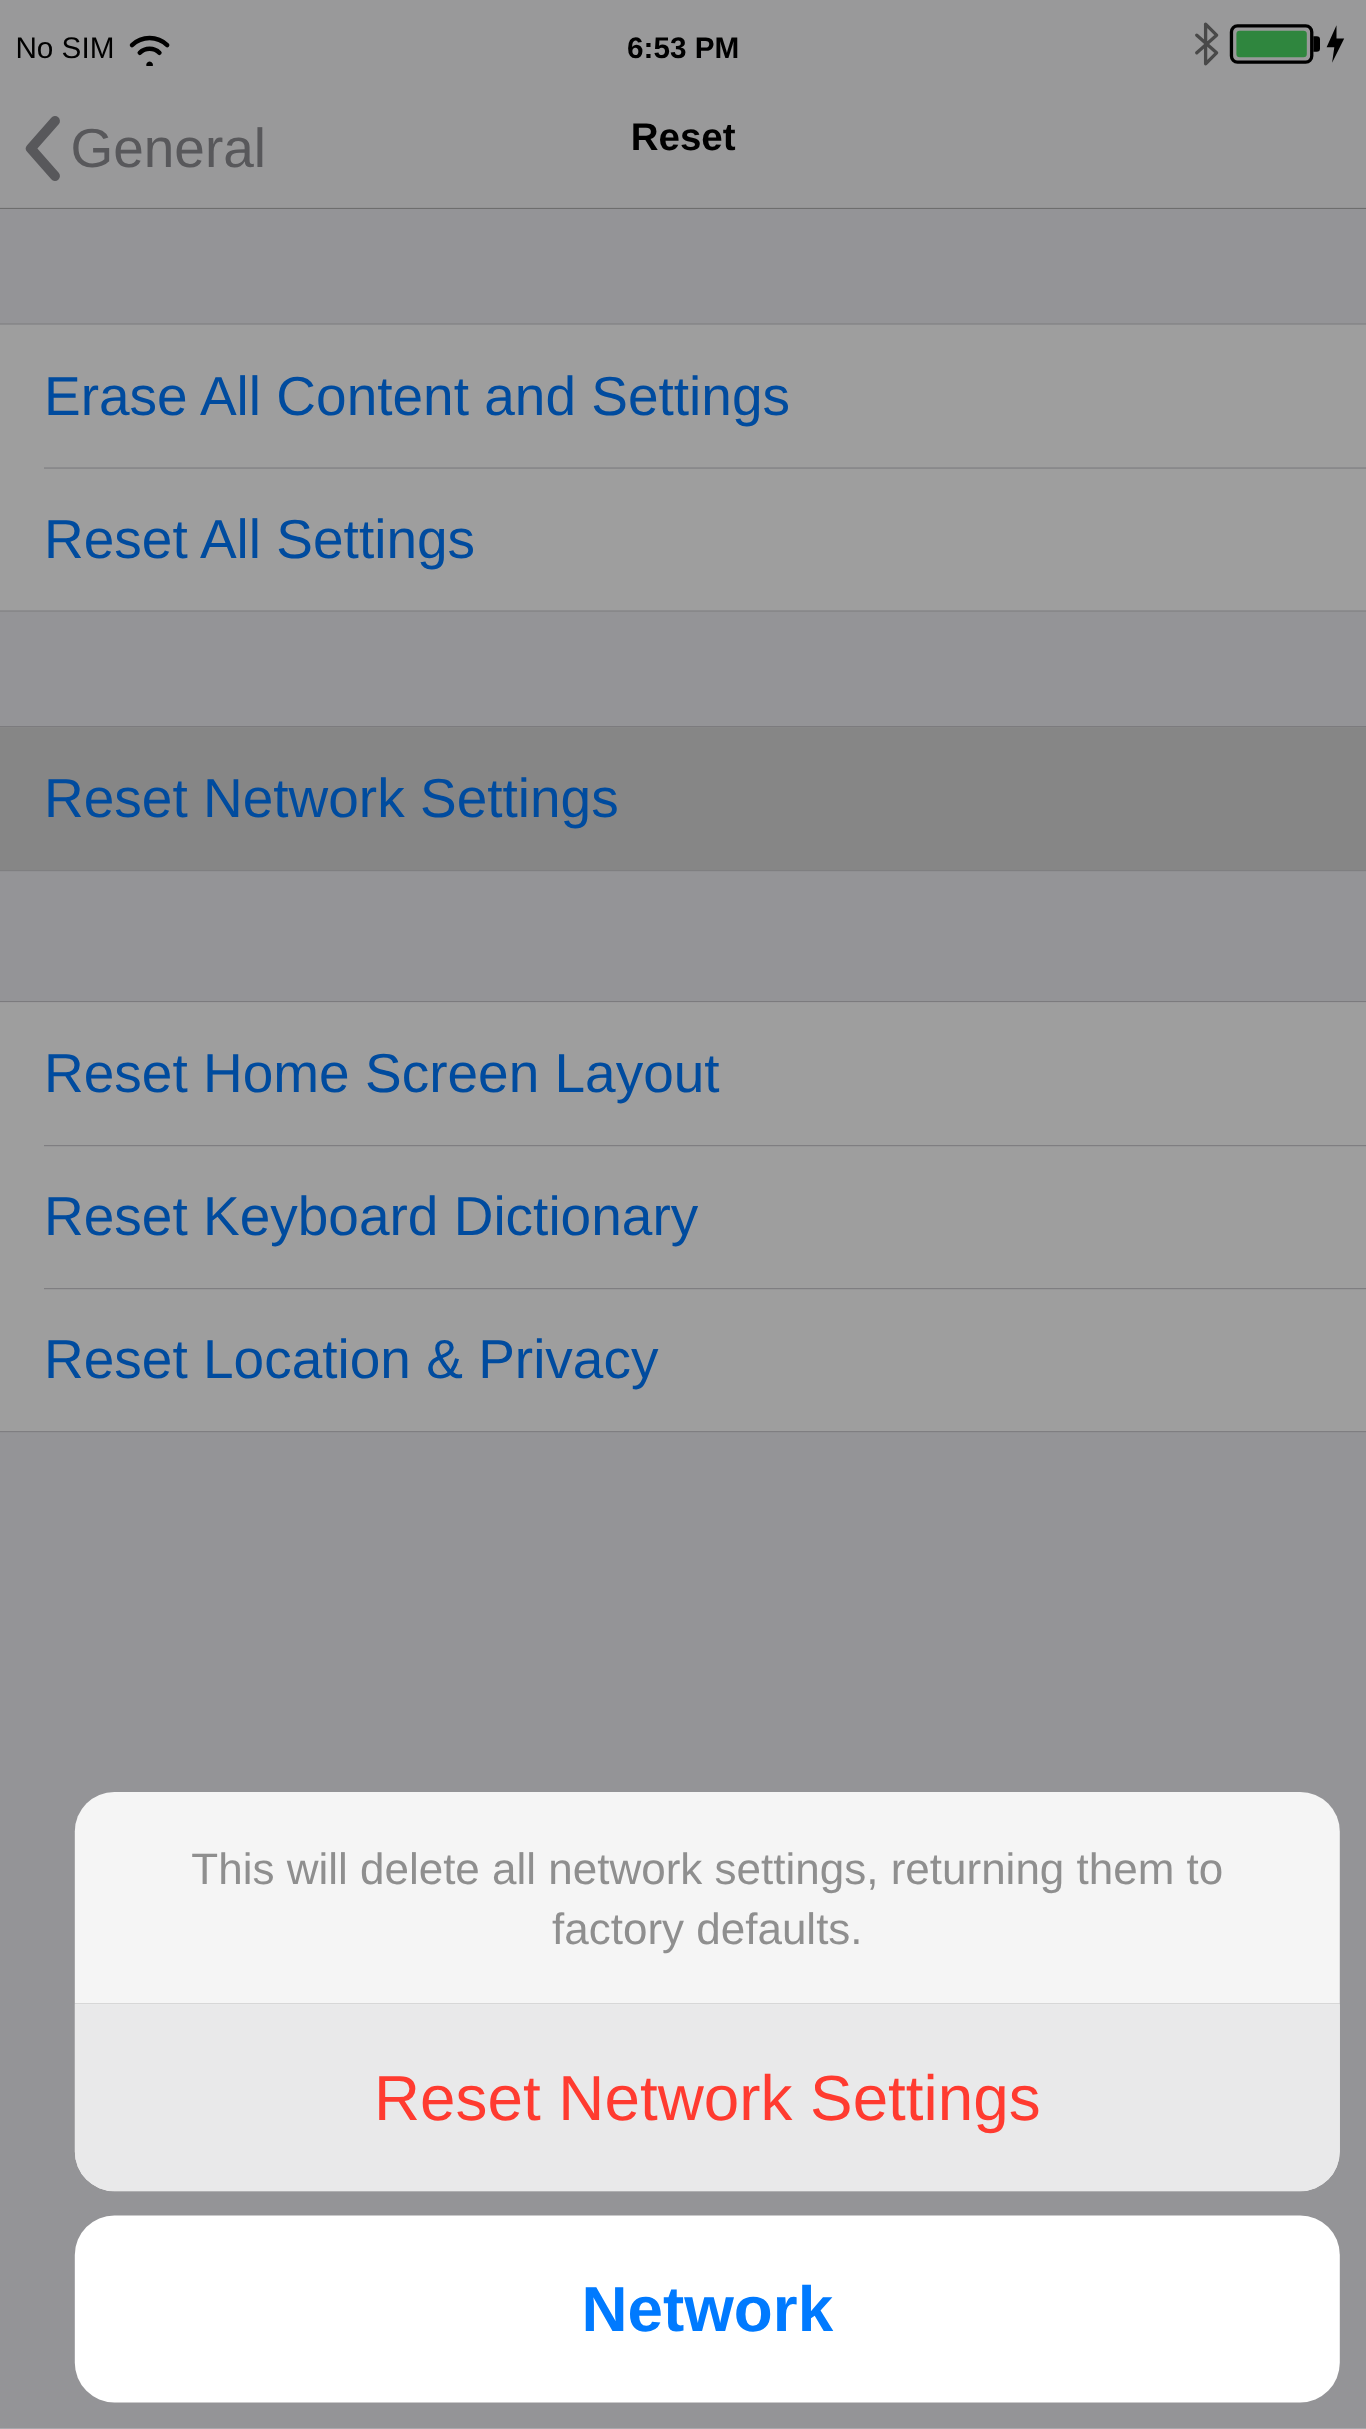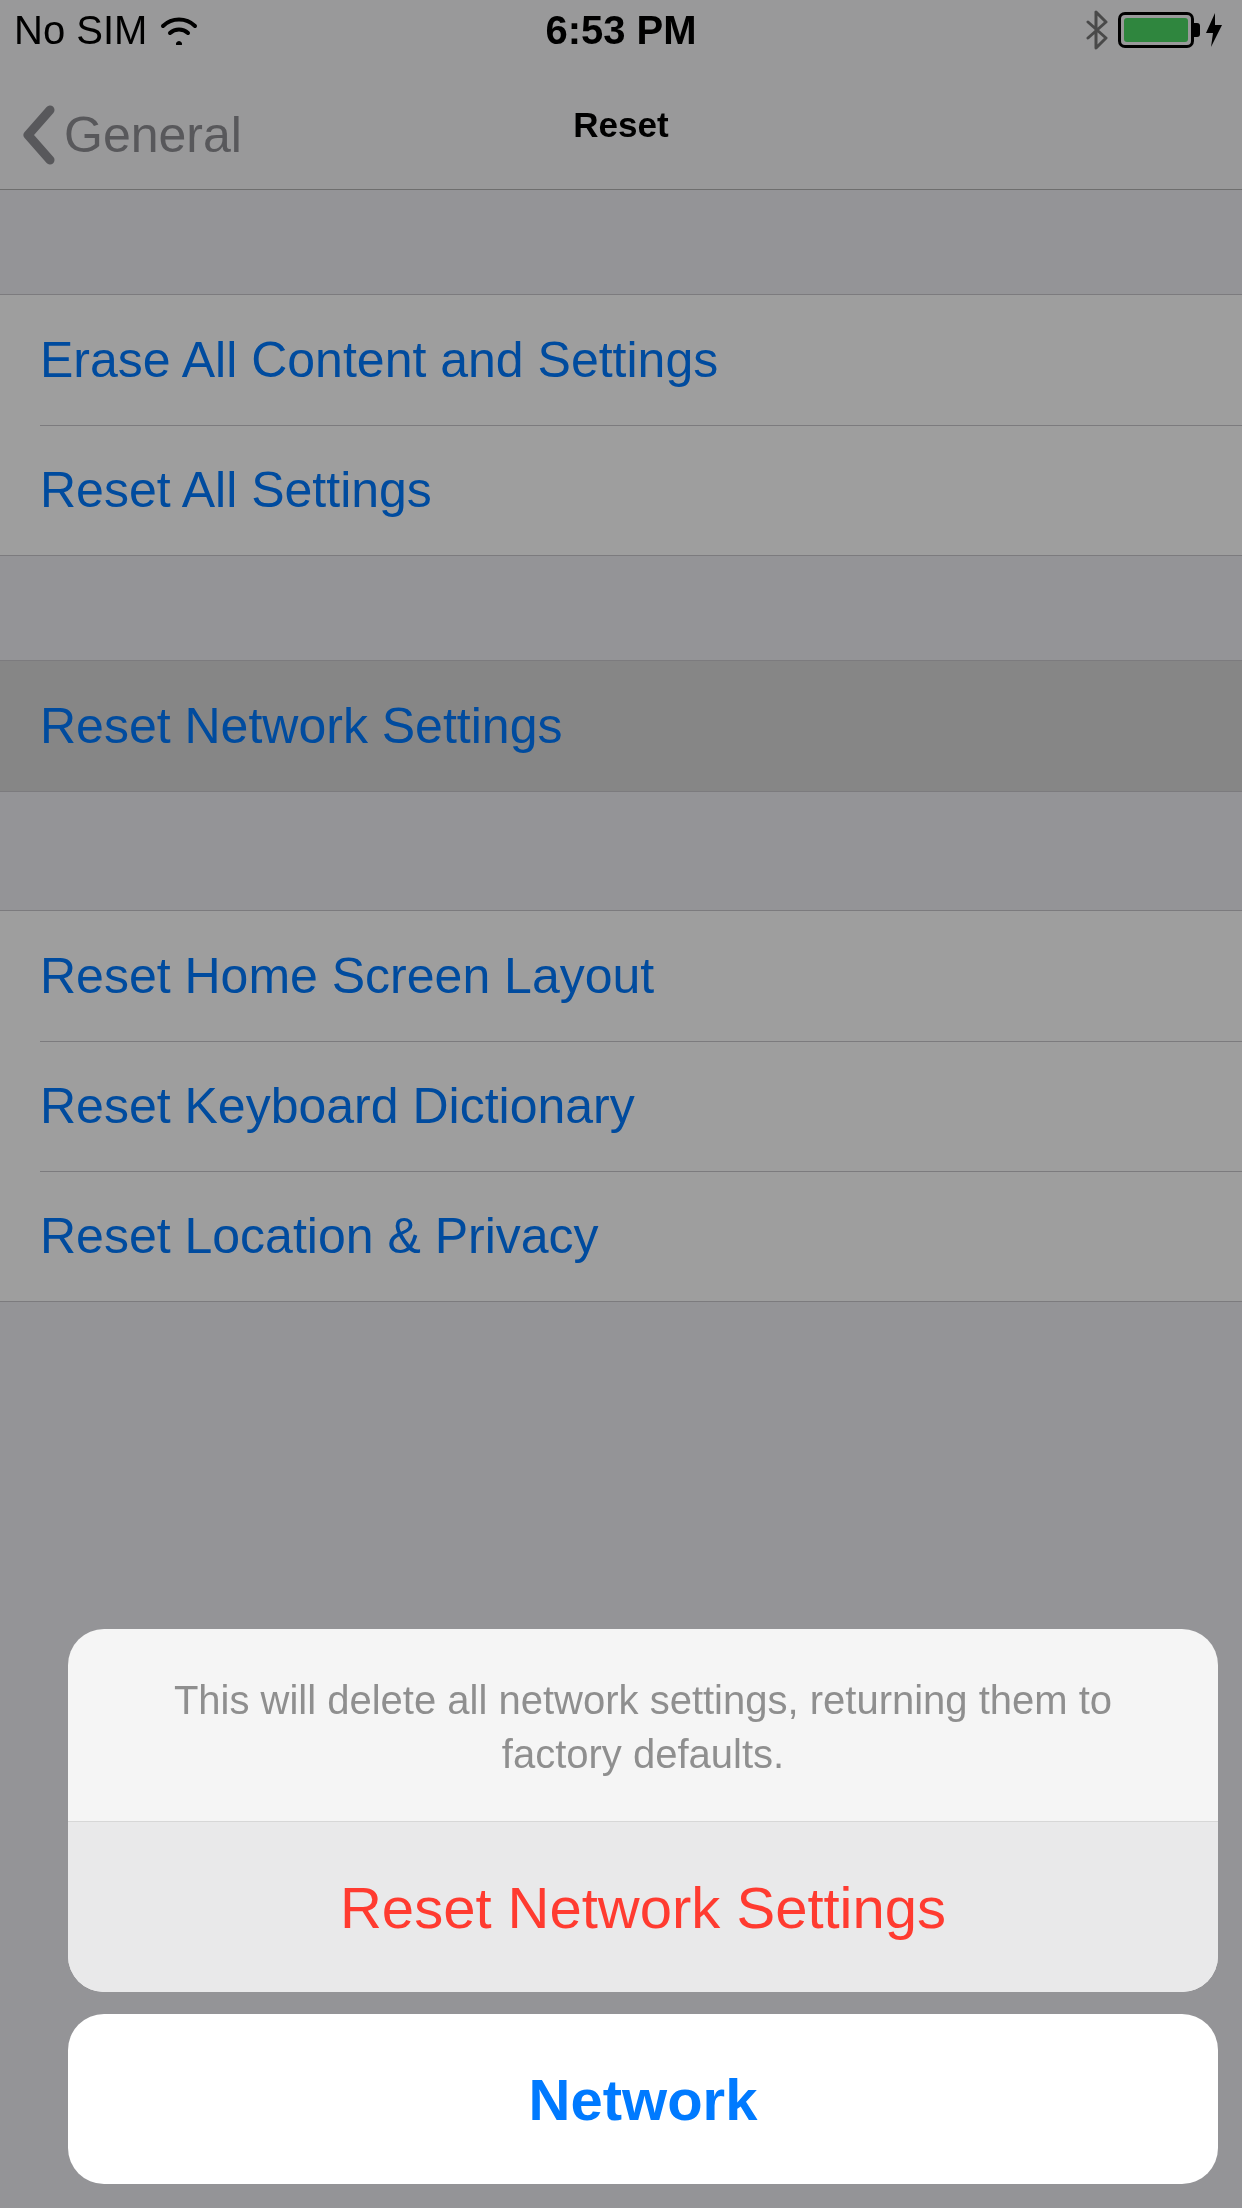--- a/index.html
+++ b/index.html
@@ -22,23 +22,23 @@
     .dim {
       position: absolute;
       inset: 0;
       background: rgba(0,0,0,0.38);
       z-index: 10;
     }
     
     .status-bar {
       height: 60px;
       display: flex;
-      align-items: center;
+      align-items: flex-end;
       padding: 0 18px 0 14px;
-      font-size: 40px;
+      font-size: 27px;
       color: #000;
       background: #f7f7f8;
       position: relative;
     }
     .status-left { display: flex; align-items: center; gap: 12px; flex: 1; }
     .status-center { position: absolute; left: 50%; transform: translateX(-50%); font-weight: 600; }
     .status-right { display: flex; align-items: center; gap: 10px; flex: 1; justify-content: flex-end; }
     .battery {
       width: 76px;
       height: 36px;

